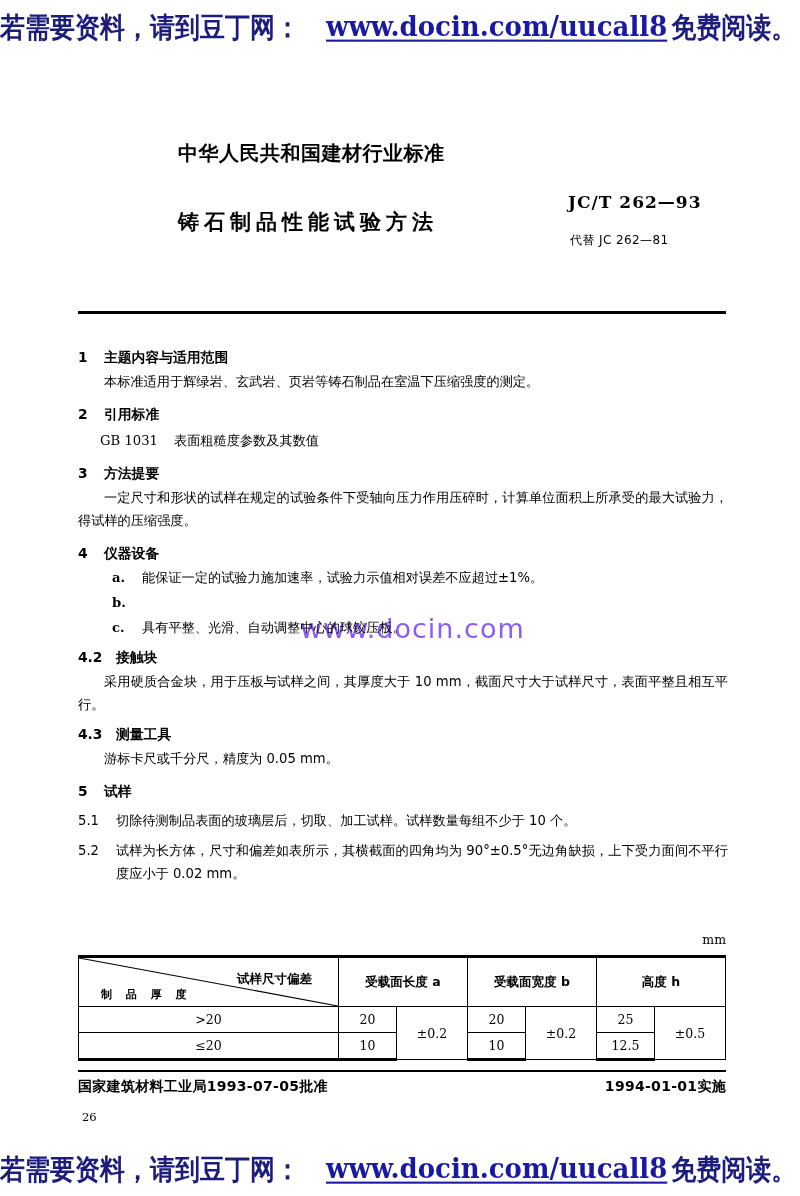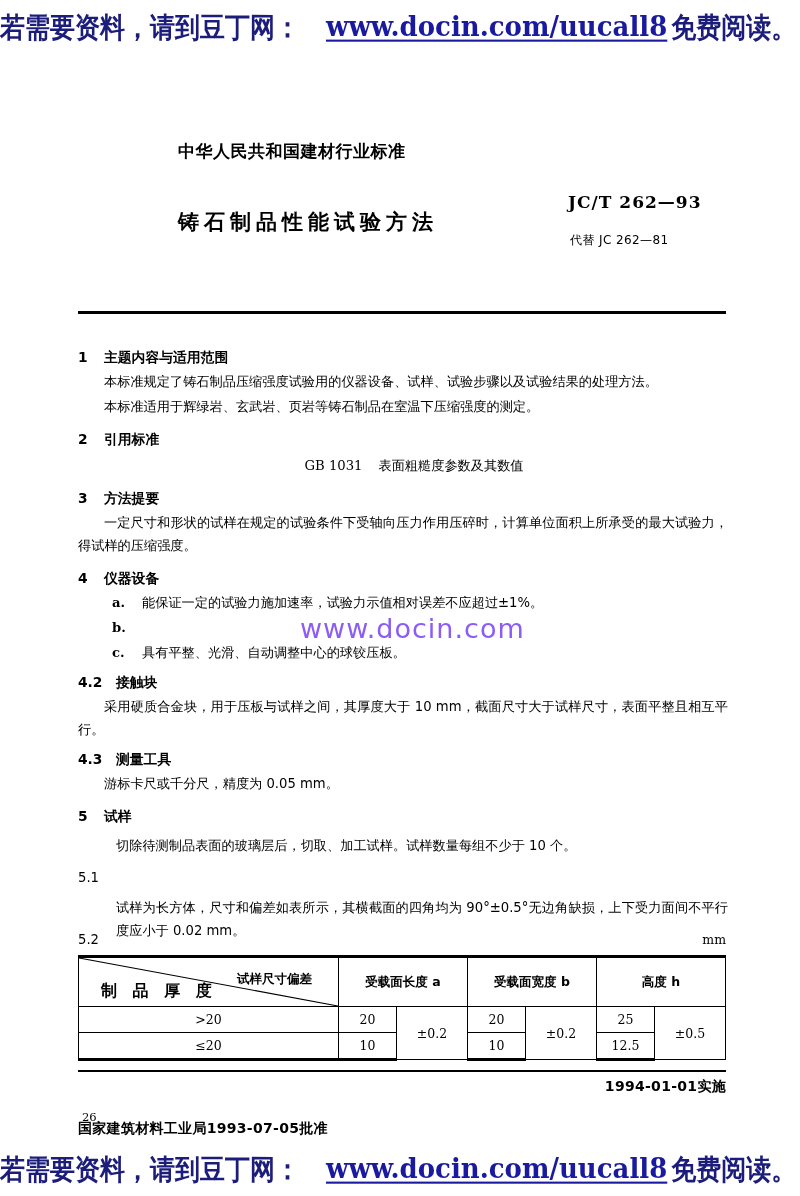--- a/index.html
+++ b/index.html
@@ -57,21 +57,21 @@
     transform: scaleY(1.12);
     transform-origin: left center;
     margin-left: 4px;
   }
 
   
   .std-org {
     position: absolute;
     left: 178px;
     top: 140px;
-    font-size: 17px;
+    font-size: 20px;
     font-weight: 700;
     letter-spacing: 0.5px;
     font-family: "DejaVu Sans", "Liberation Sans", sans-serif;
   }
   .doc-title {
     position: absolute;
     left: 178px;
     top: 203px;
     font-size: 21px;
     font-weight: 700;
@@ -143,21 +143,20 @@
   }
   .para {
     margin: 2px 0 0 0;
     text-indent: 26px;
     text-align: justify;
     line-height: 23px;
   }
   .para-ref {
     margin: 4px 0 0 22px;
     line-height: 23px;
-    text-align: center;
   }
   .para-ref .code {
     font-family: "DejaVu Serif", "Liberation Serif", serif;
     margin-right: 16px;
   }
   .item {
     display: flex;
     margin: 3px 0 0 34px;
     line-height: 22px;
   }
@@ -168,21 +167,20 @@
     font-weight: 700;
   }
   .numbered {
     display: flex;
     margin-top: 7px;
     line-height: 23px;
   }
   .numbered .num {
     width: 38px;
     flex: 0 0 38px;
-    margin-top: 32px;
   }
   .numbered .txt { flex: 1; text-align: justify; }
 
   
   .units {
     position: absolute;
     left: 78px;
     top: 932px;
     width: 648px;
     text-align: right;
@@ -225,42 +223,42 @@
     position: absolute;
     right: 26px;
     top: 13px;
     font-size: 12.5px;
     font-weight: 600;
   }
   .diag-b {
     position: absolute;
     left: 22px;
     bottom: 4px;
-    font-size: 16px;
+    font-size: 11px;
     font-weight: 600;
     letter-spacing: 5px;
   }
   .numfont {
     font-family: "DejaVu Serif", "Liberation Serif", serif;
     font-size: 12.5px;
   }
 
   
   .rule-bot {
     position: absolute;
     left: 78px;
     top: 1070px;
     width: 648px;
     height: 2px;
     background: #000;
   }
   .foot-left {
     position: absolute;
     left: 78px;
-    top: 1120px;
+    top: 1078px;
     font-size: 14px;
     font-weight: 700;
     letter-spacing: 0.3px;
   }
   .foot-right {
     position: absolute;
     left: 726px;
     top: 1078px;
     transform: translateX(-100%);
     font-size: 14px;
@@ -311,21 +309,20 @@
 <div class="rule-top"></div>
 
 <div class="wm wm-mid">www.docin.com</div>
 
 <div class="content">
 
   <div class="h-sec">
     <span class="num">1</span>
     <span>主题内容与适用范围</span>
   </div>
-  <div class="para">本标准规定了铸石制品压缩强度试验用的仪器设备、试样、试验步骤以及试验结果的处理方法。</div>
   <div class="para">本标准适用于辉绿岩、玄武岩、页岩等铸石制品在室温下压缩强度的测定。</div>
 
   <div class="h-sec">
     <span class="num">2</span>
     <span>引用标准</span>
   </div>
   <div class="para-ref">
     <span class="code">GB 1031</span><span>表面粗糙度参数及其数值</span>
   </div>
 

